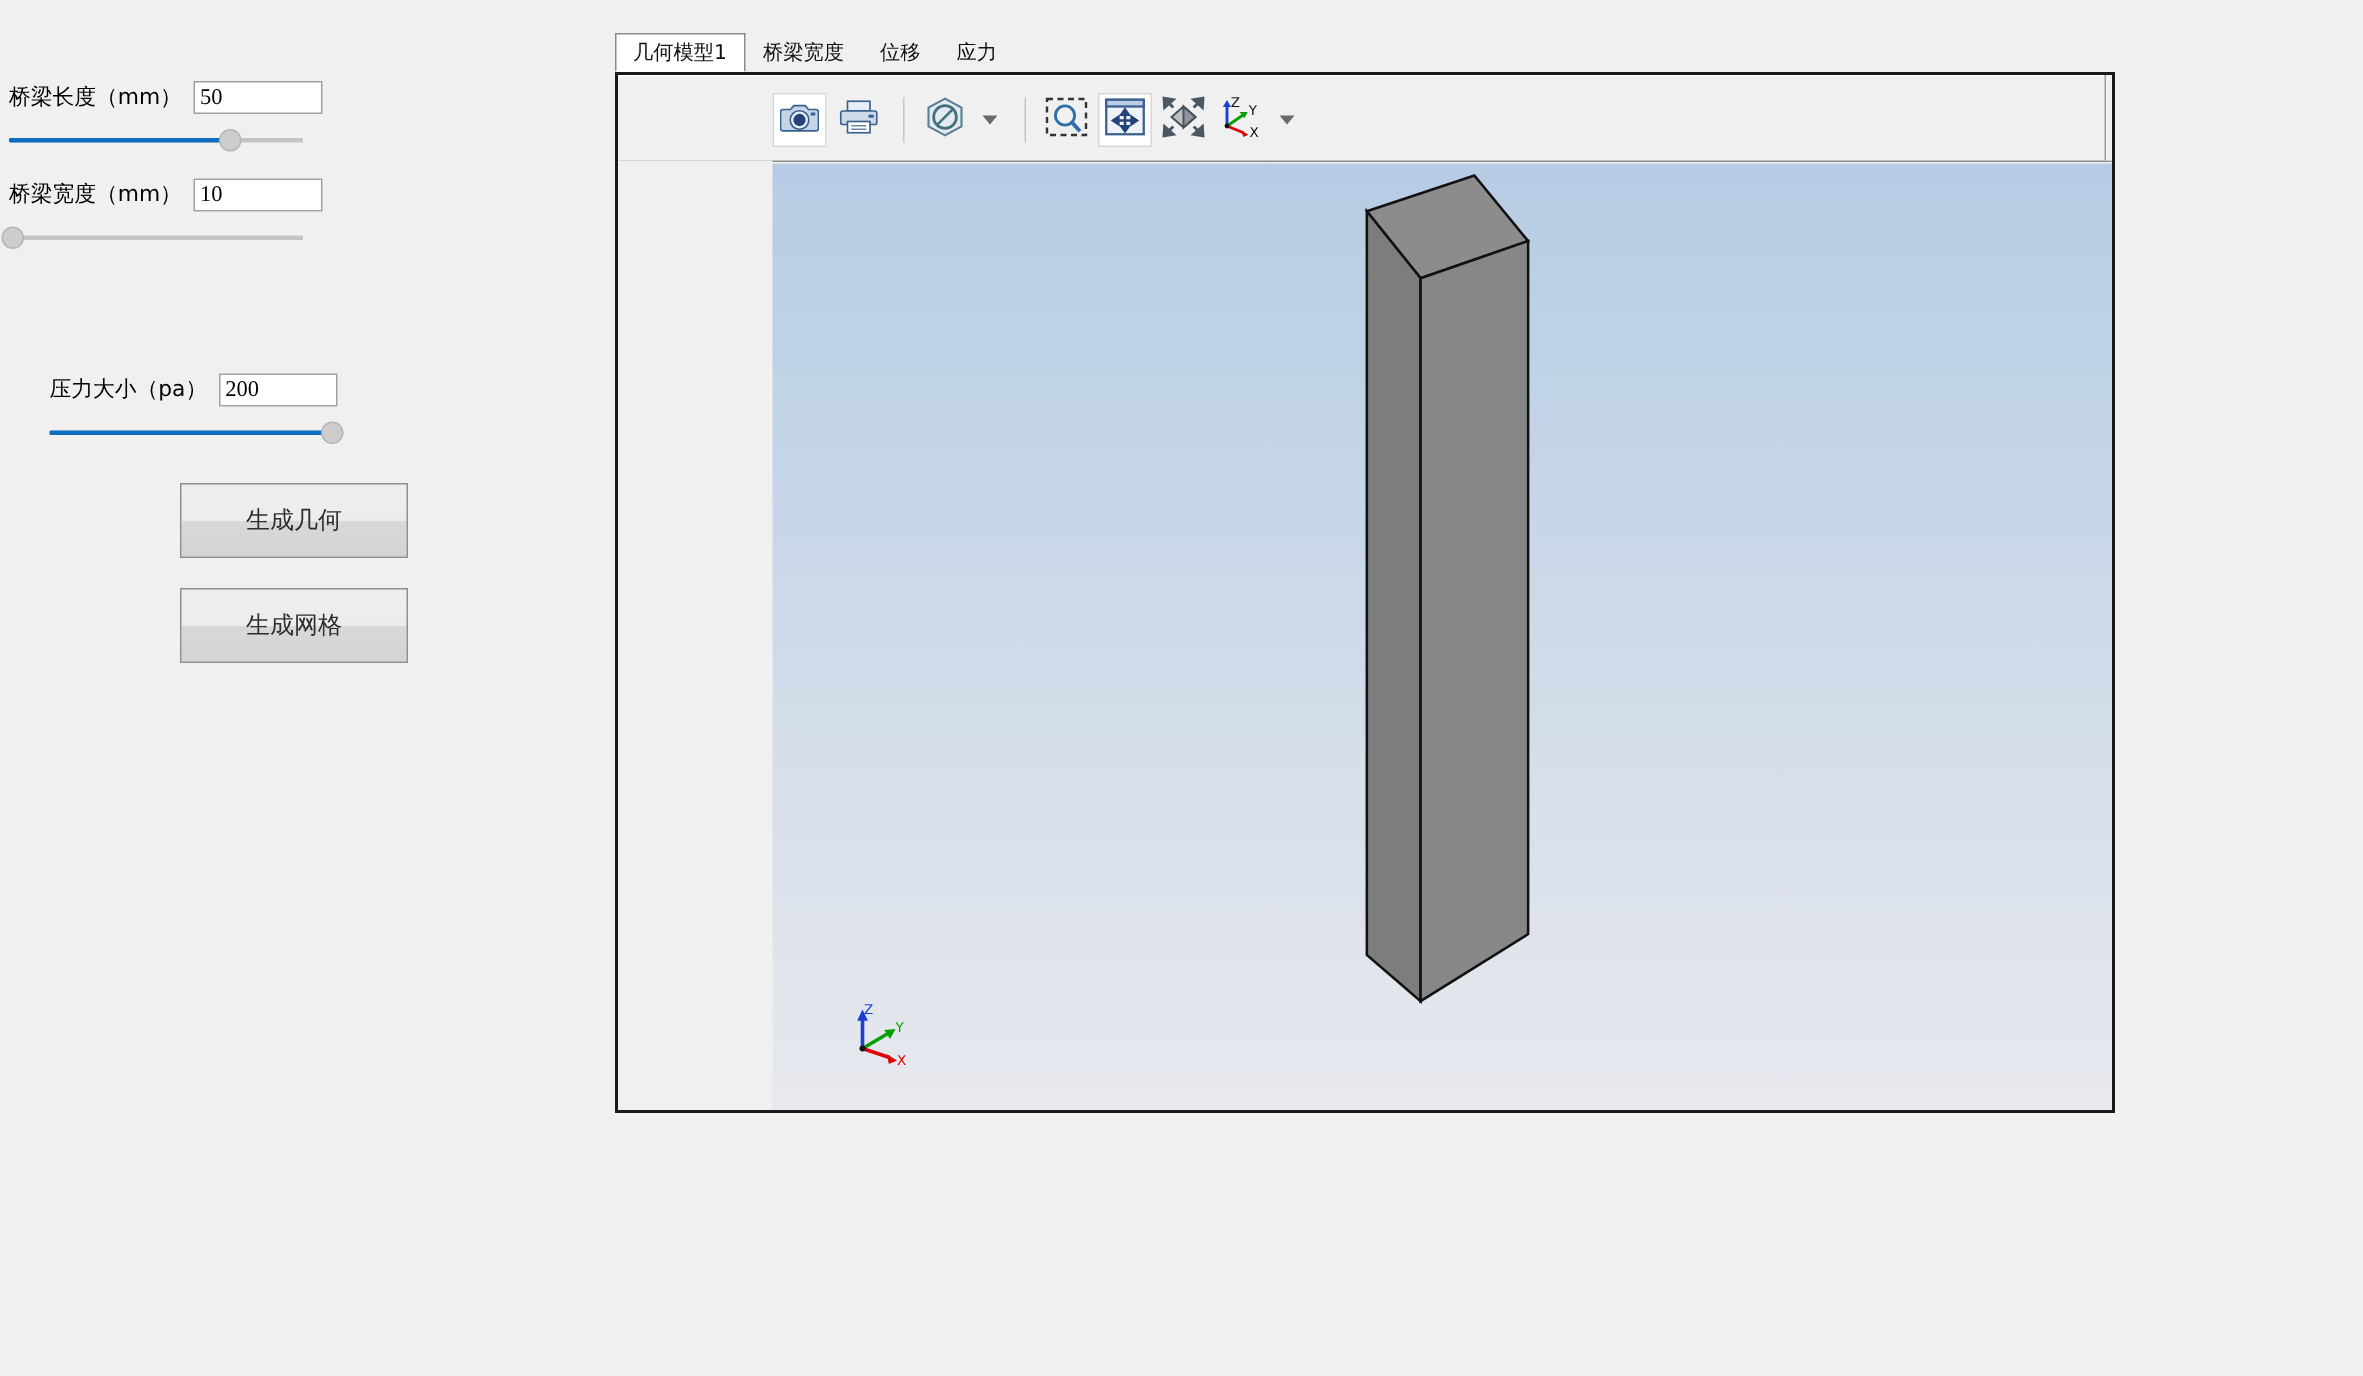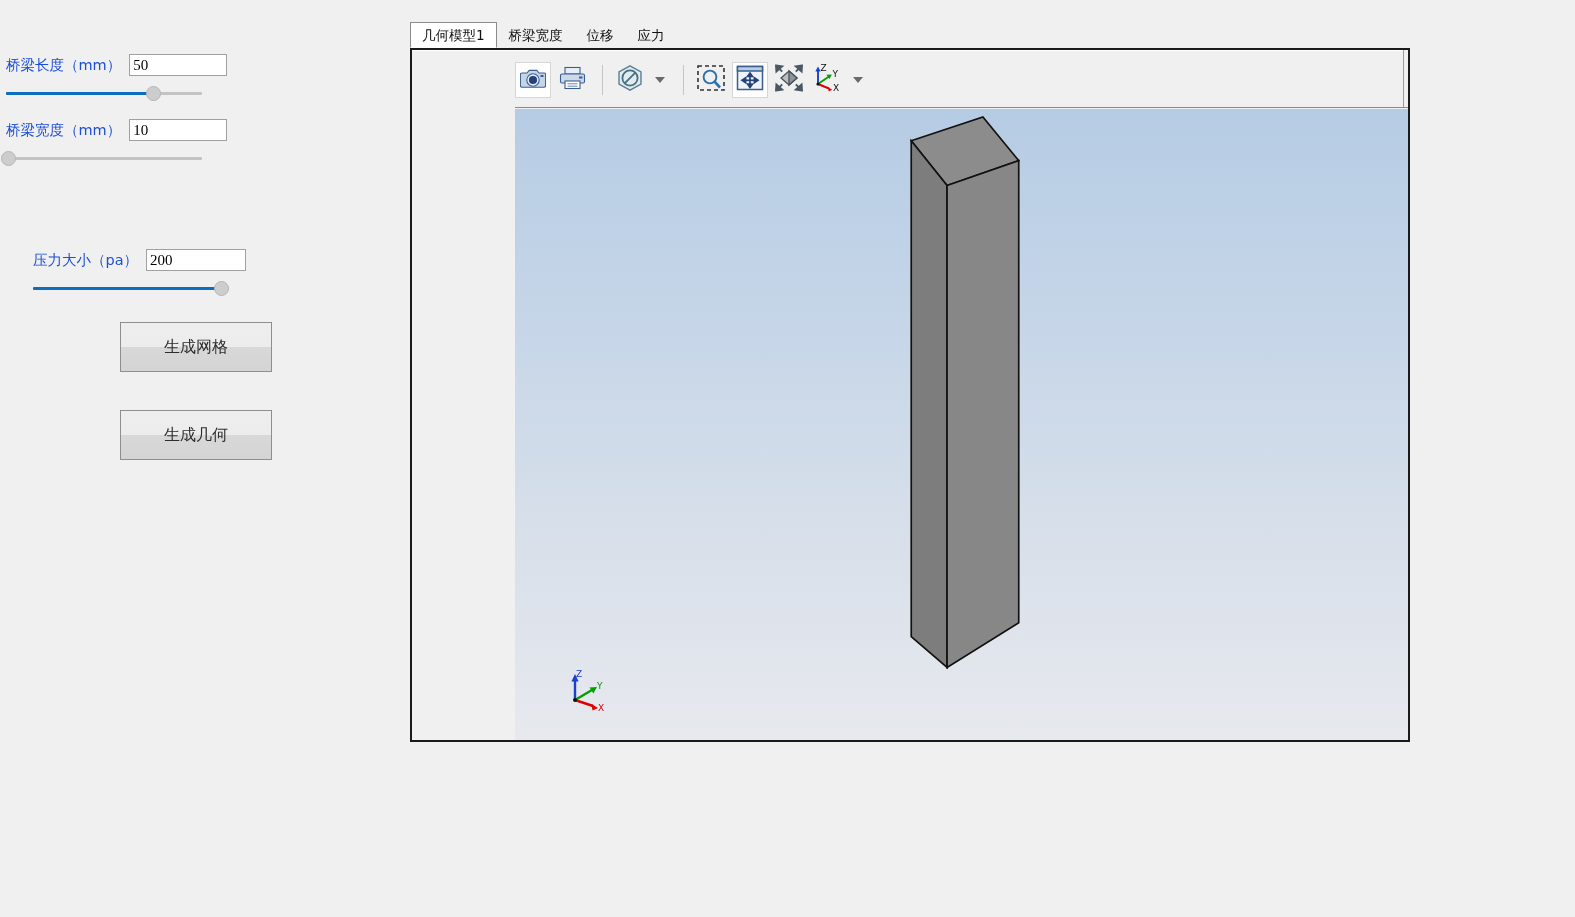--- a/index.html
+++ b/index.html
@@ -26,39 +26,39 @@
   .param-group { position: absolute; left: 0; width: 330px; }
   .param-row {
     display: flex;
     align-items: flex-end;
     justify-content: flex-start;
     height: 24px;
     padding-left: 6px;
   }
   .param-label {
     font-size: 14.5px;
-    color: #1d4ed8;
+    color: #000000;
     white-space: nowrap;
     line-height: 22px;
     font-family: "DejaVu Sans", "Liberation Sans", sans-serif;
   }
   .param-input {
     height: 22px;
-    width: 98px;
+    width: 86px;
     margin-left: 8px;
     border: 1px solid #a0a0a0;
     background: #ffffff;
     font-size: 15px;
     color: #000;
     padding: 0 3px;
     line-height: 20px;
     font-family: "Liberation Serif", "DejaVu Serif", serif;
     outline: none;
   }
-  .param-input.wide { width: 100px; }
+  .param-input.wide { width: 79px; }
 
   
   .slider {
     position: relative;
     height: 16px;
     margin-top: 10px;
     margin-left: 6px;
     width: 196px;
   }
   .slider .track {
@@ -272,22 +272,22 @@
         <input class="param-input wide" type="text" value="200" style="">
       </div>
       <div class="slider">
         <div class="track"></div>
         <div class="fill" style="width:96%;"></div>
         <div class="handle" style="left:96%;"></div>
       </div>
     </div>
 
     <div class="btn-stack">
+      <button class="action-btn">生成几何</button>
       <button class="action-btn gap">生成网格</button>
-      <button class="action-btn">生成几何</button>
     </div>
   </div>
 
   <div class="right-area">
 
     <div class="tabbar">
       <div class="tab active">几何模型1</div>
       <div class="tab">桥梁宽度</div>
       <div class="tab">位移</div>
       <div class="tab">应力</div>

